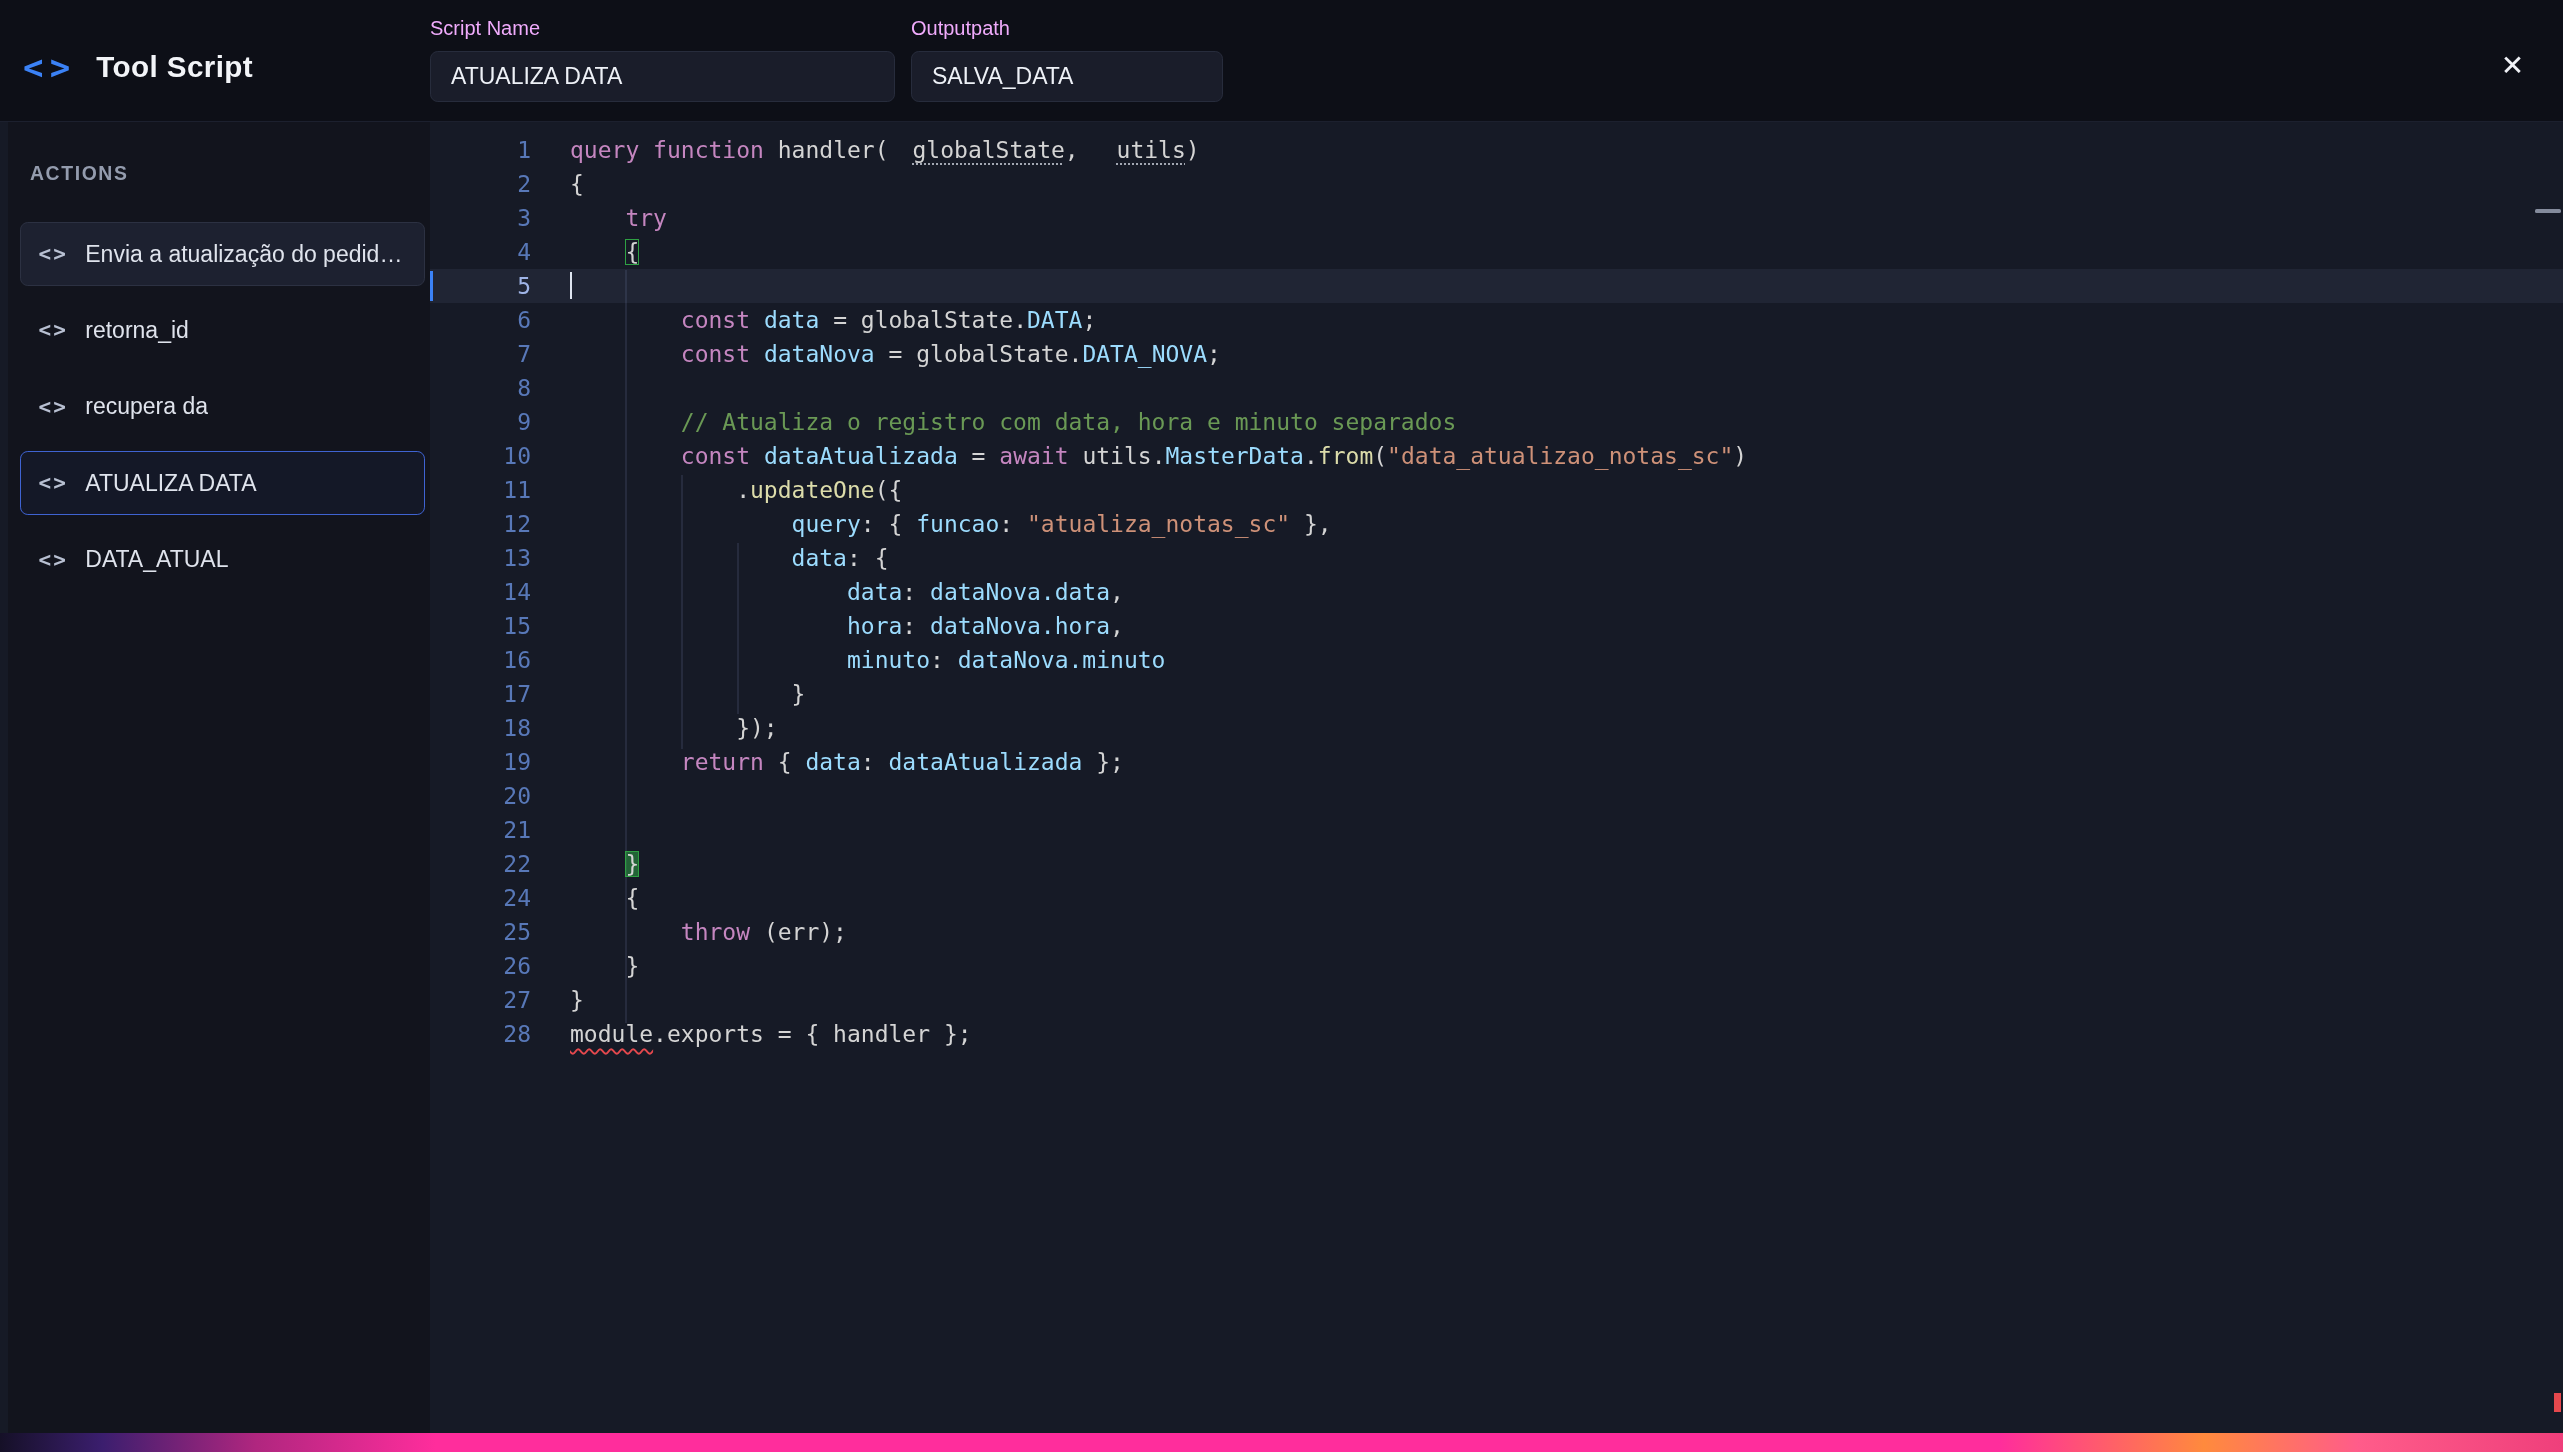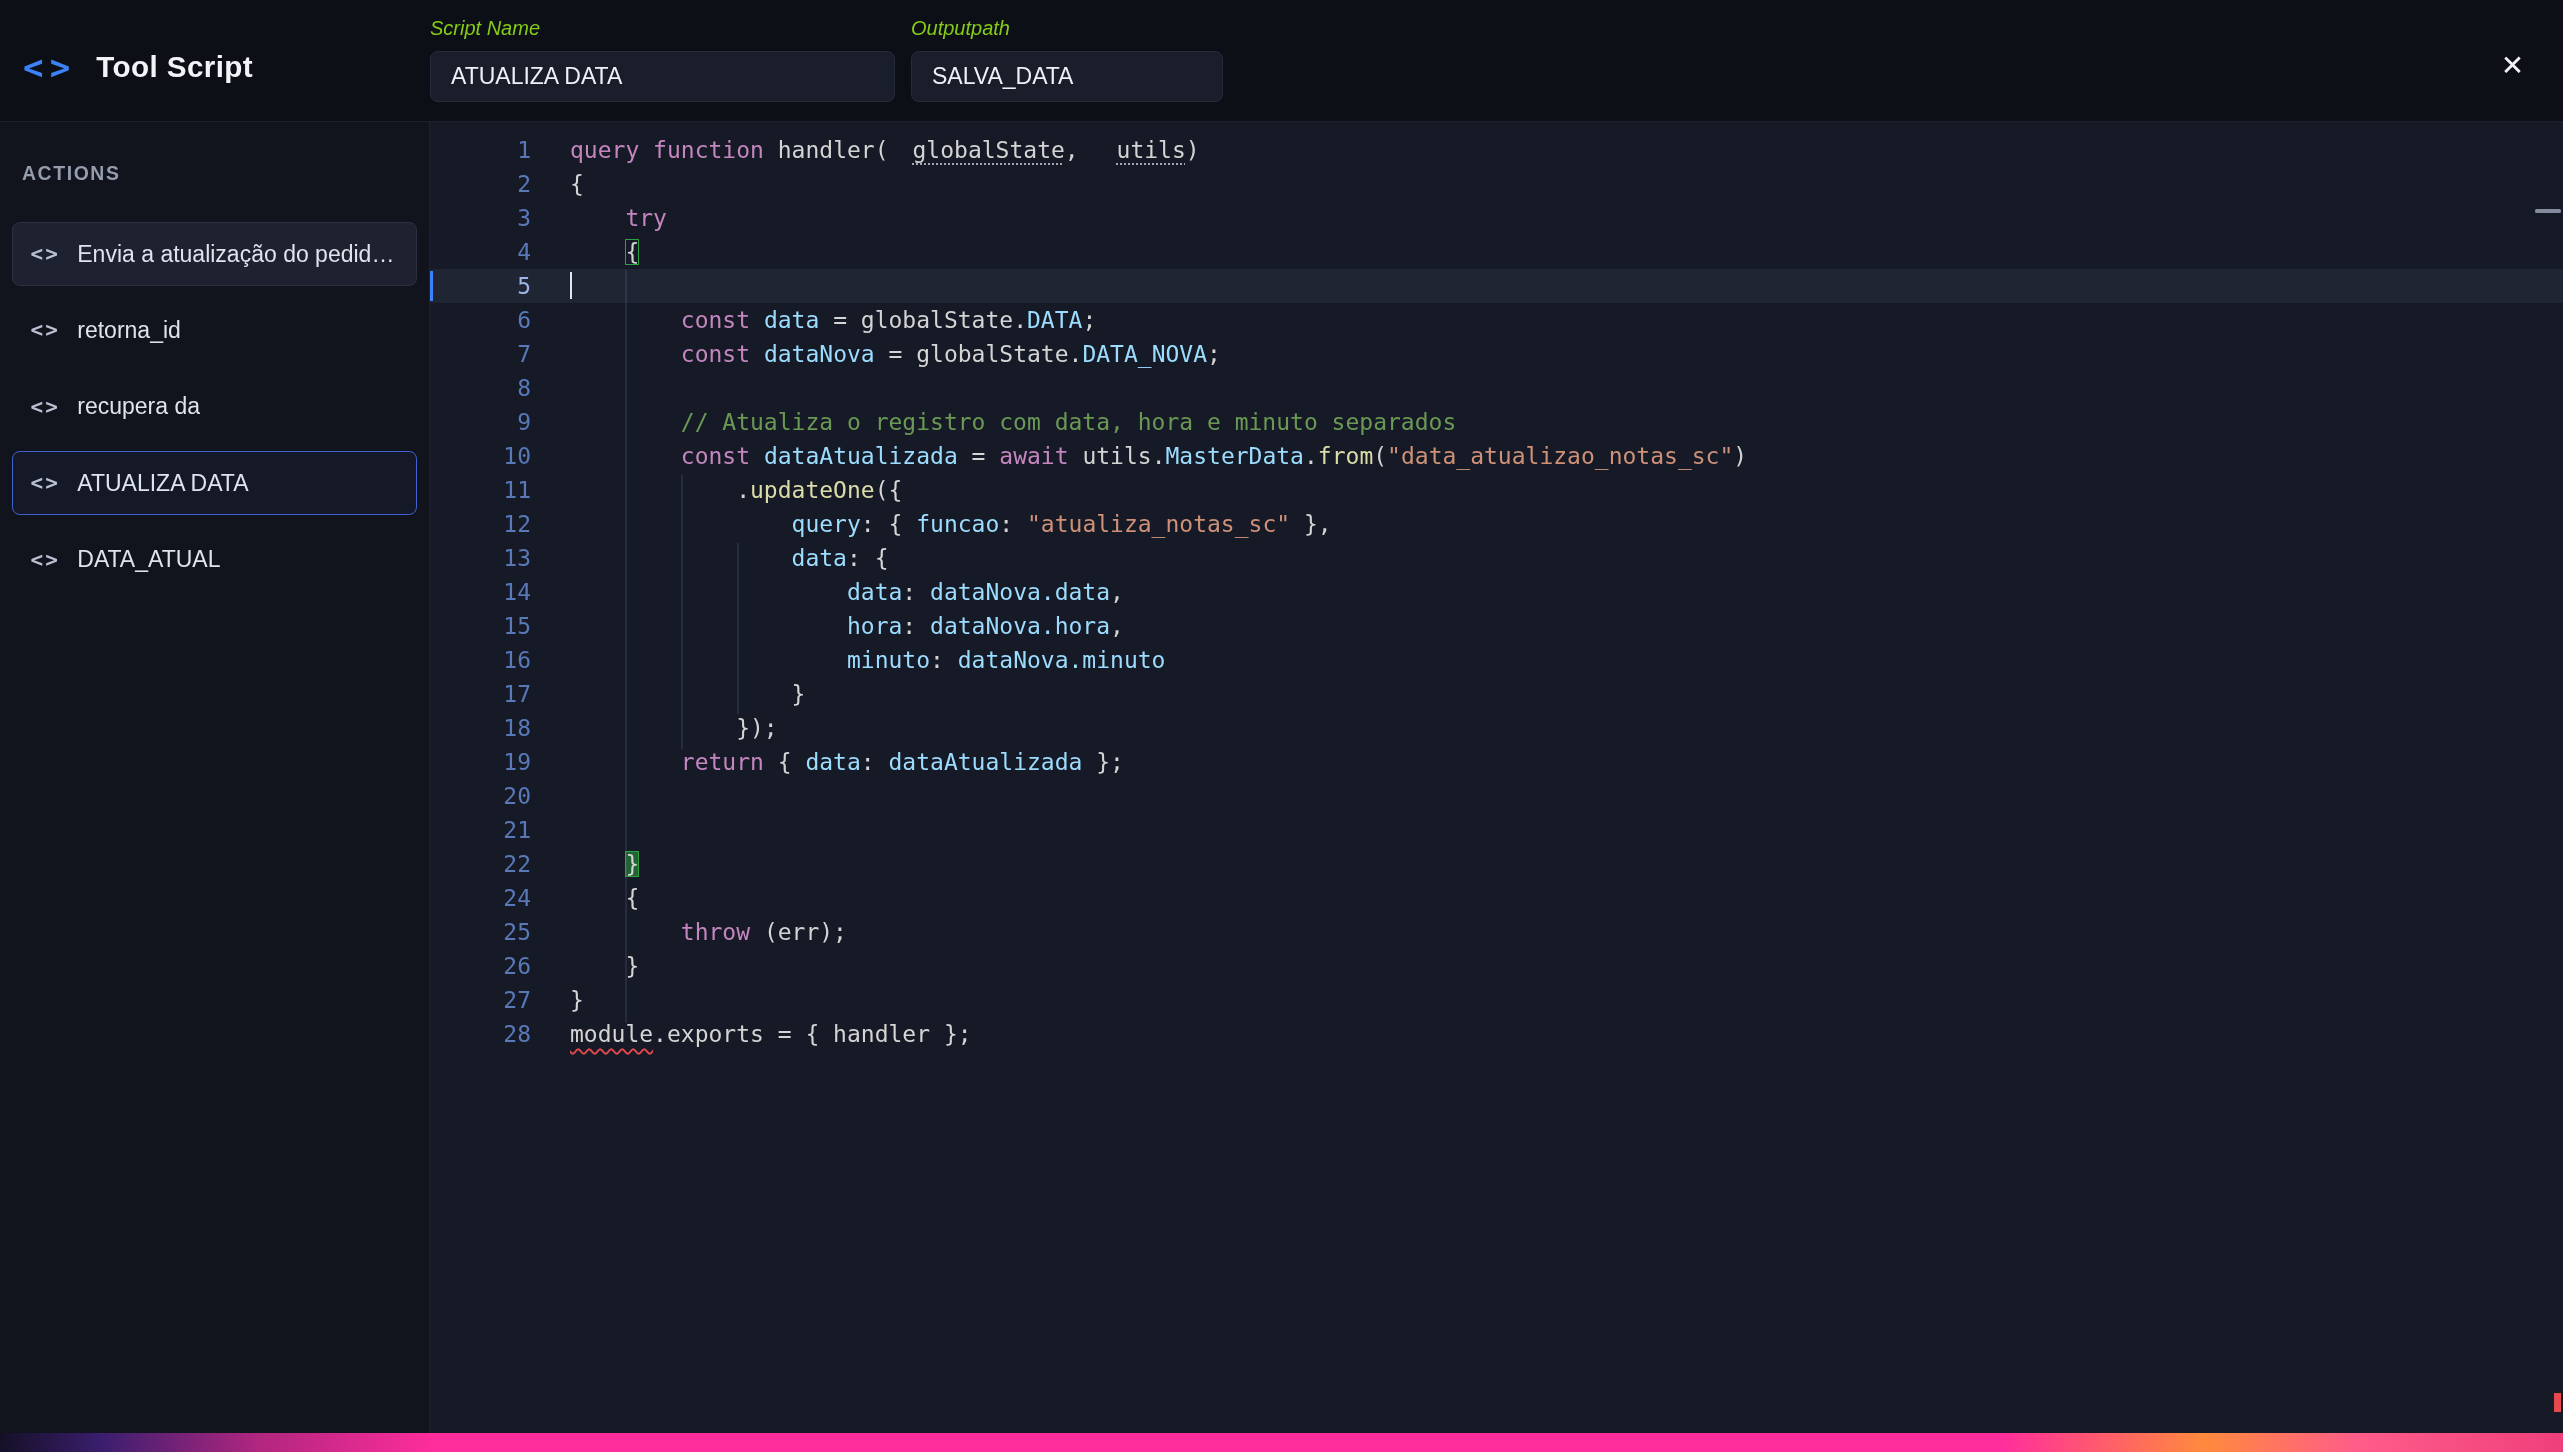--- a/index.html
+++ b/index.html
@@ -26,36 +26,36 @@
   }
   .brand{position:absolute; left:23px; top:45px; height:44px; display:flex; align-items:center; gap:20px;}
   .logo{
     color:var(--accent); font-size:34px; font-weight:700; letter-spacing:6.2px;
     font-family:"DejaVu Sans Mono", monospace;
   }
   .app-title{font-size:29.6px; font-weight:700; color:#f2f4f8; letter-spacing:0.4px;}
   .field{position:absolute; top:17px;}
   .field-1{left:430px;}
   .field-2{left:911px;}
-  .field label{display:block; font-size:20px; color:#84cc16; margin-bottom:11px;font-style:italic;}
+  .field label{display:block; font-size:20px; color:#f0abfc; margin-bottom:11px;}
   .input{
     background:var(--input-bg); border:0.8px solid var(--input-border); border-radius:7.8px;
     height:51px; display:flex; align-items:center; padding:0 20px;
     font-size:23px; color:#eef1f7;
   }
   .field-1 .input{width:465px;}
   .field-2 .input{width:312px;text-align:center;}
   .close-btn{
     position:absolute; right:29.6px; top:44px; width:42px; height:42px;
     background:transparent; border:none; color:#f0f2f7; font-size:28px;
     cursor:pointer; display:flex; align-items:center; justify-content:center;
   }
   
   aside{
-    position:absolute; left:0; top:122px; width:430px; bottom:20px;
+    position:absolute; left:8px; top:122px; width:430px; bottom:20px;
     background:var(--bg-side); border-right:0.8px solid #1e2230;
   }
   .section-label{
     position:absolute; left:22px; top:40px;
     font-size:19.4px; font-weight:600; letter-spacing:1.6px; color:#949cae;
   }
   .items{position:absolute; left:12.4px; right:12.4px; top:100px;}
   .item{
     height:64px; border-radius:7.8px; border:1.2px solid transparent;
     display:flex; align-items:center; padding:0 17px; margin-bottom:12.4px;

